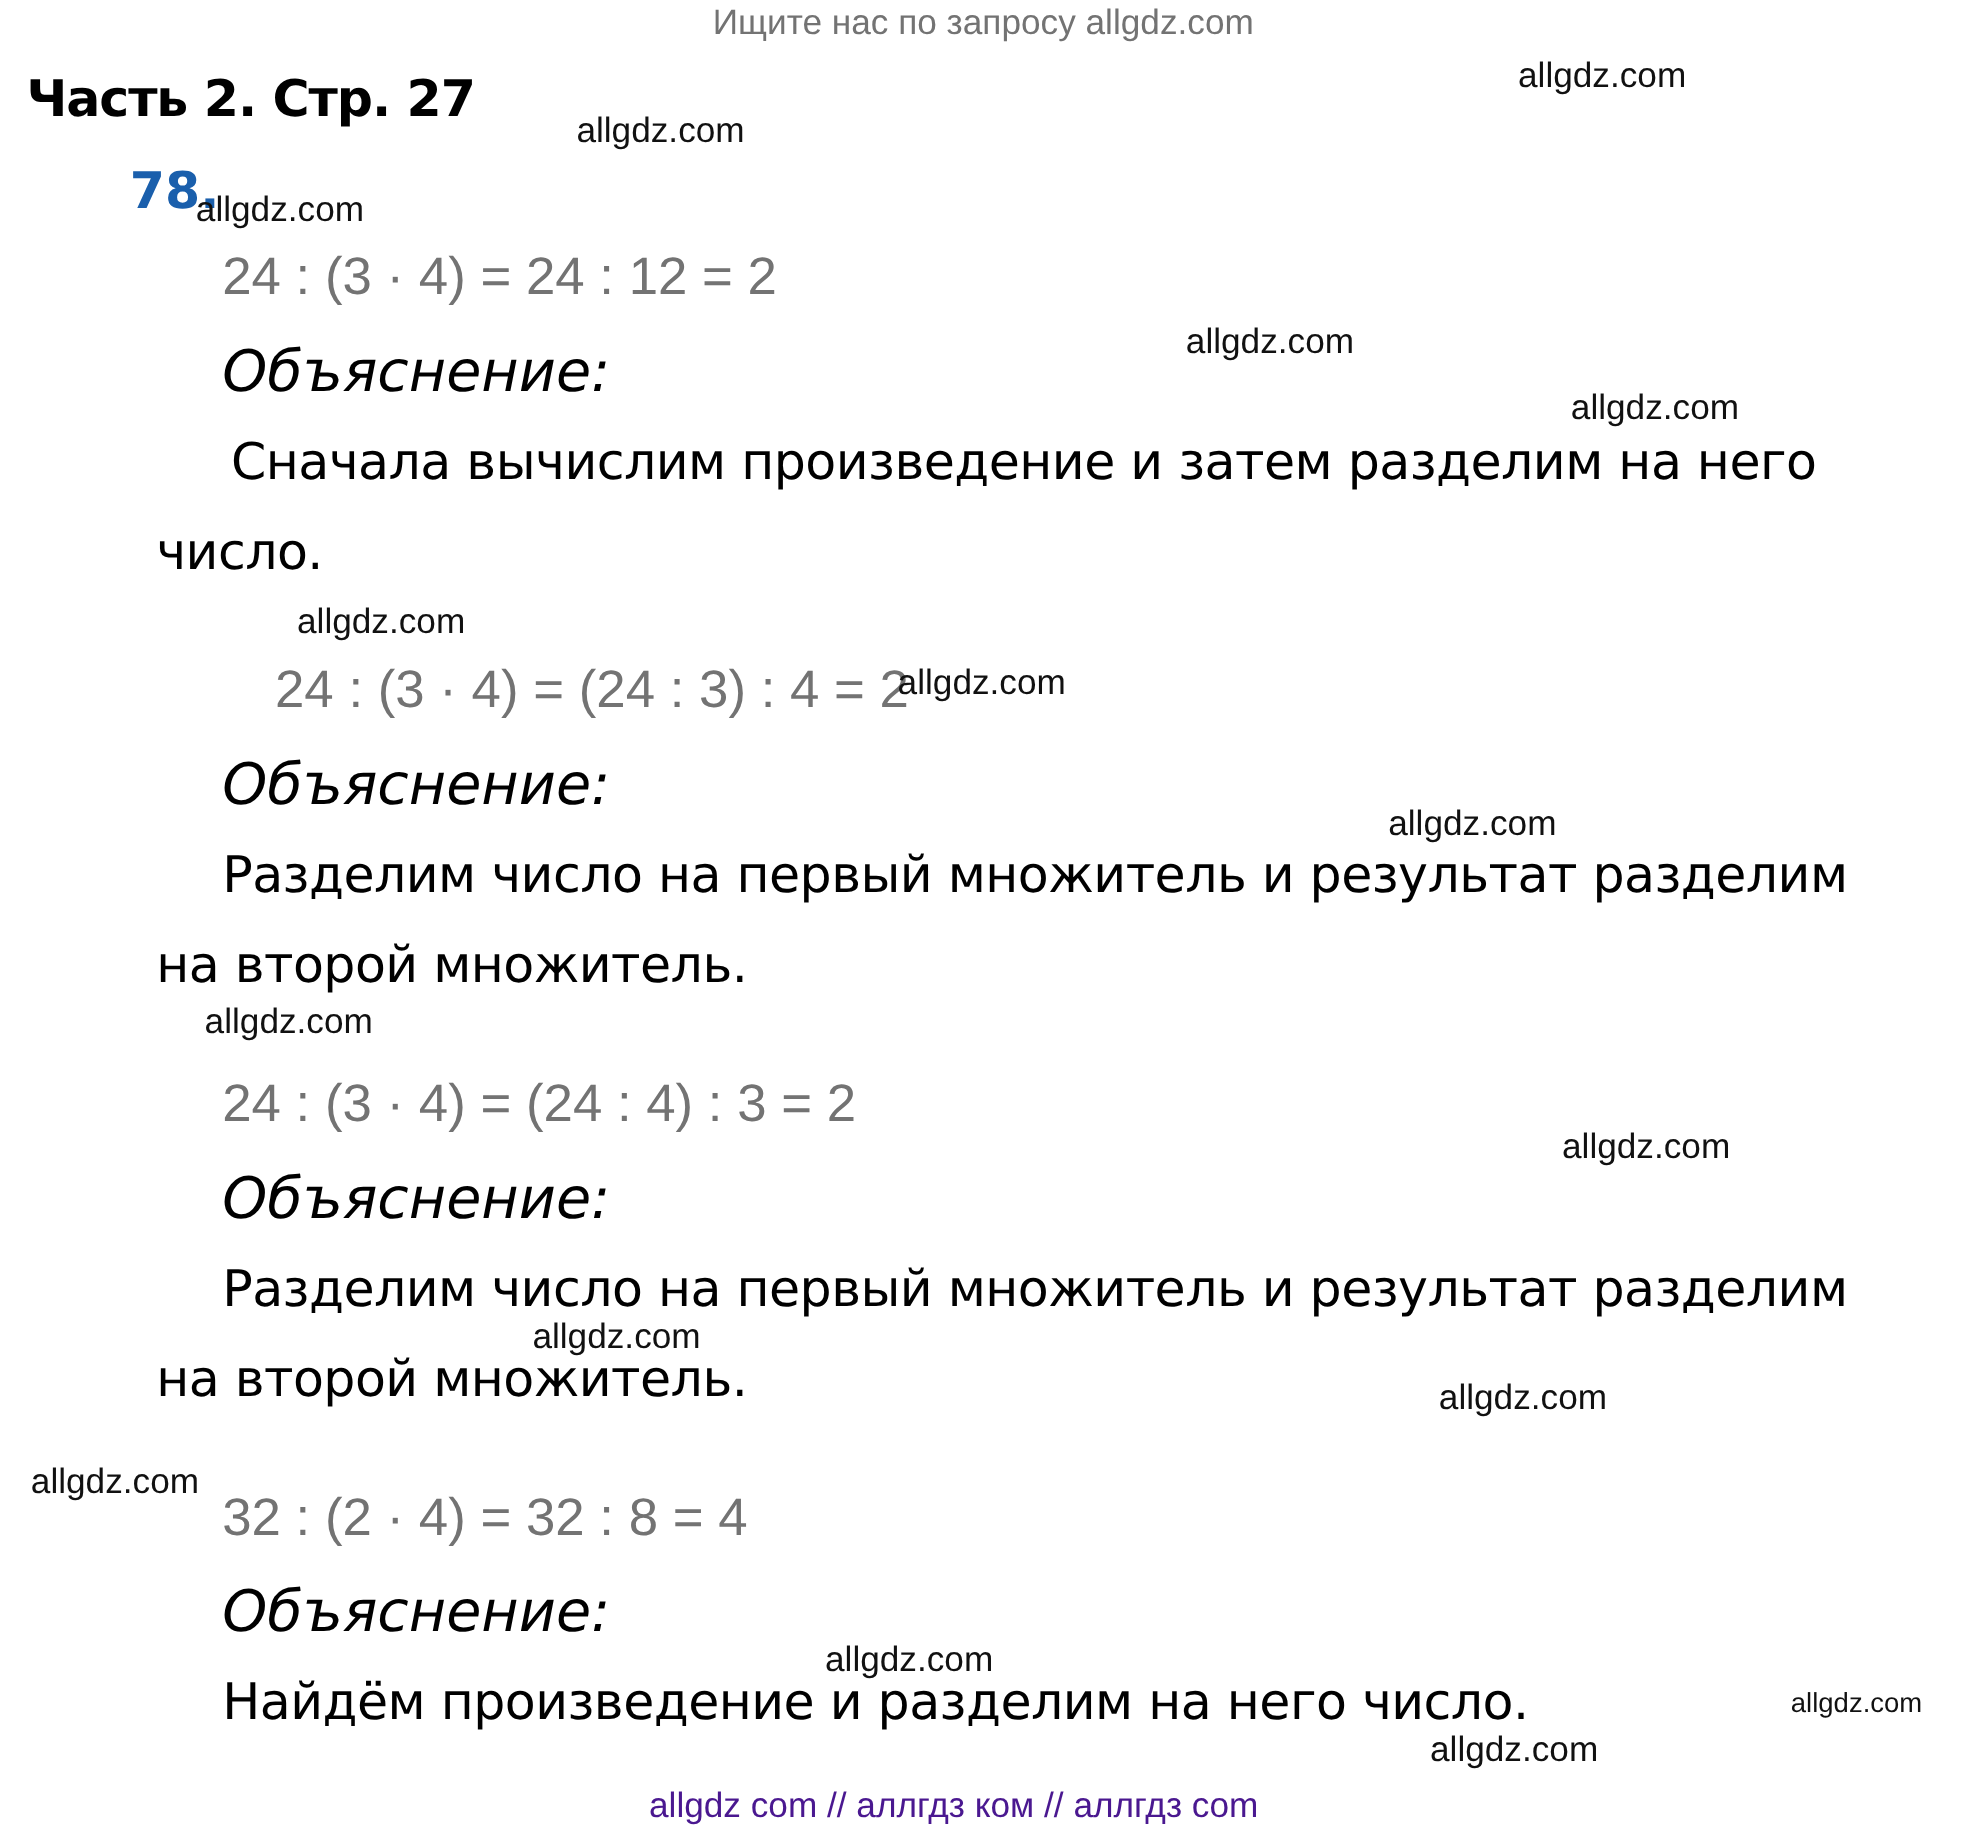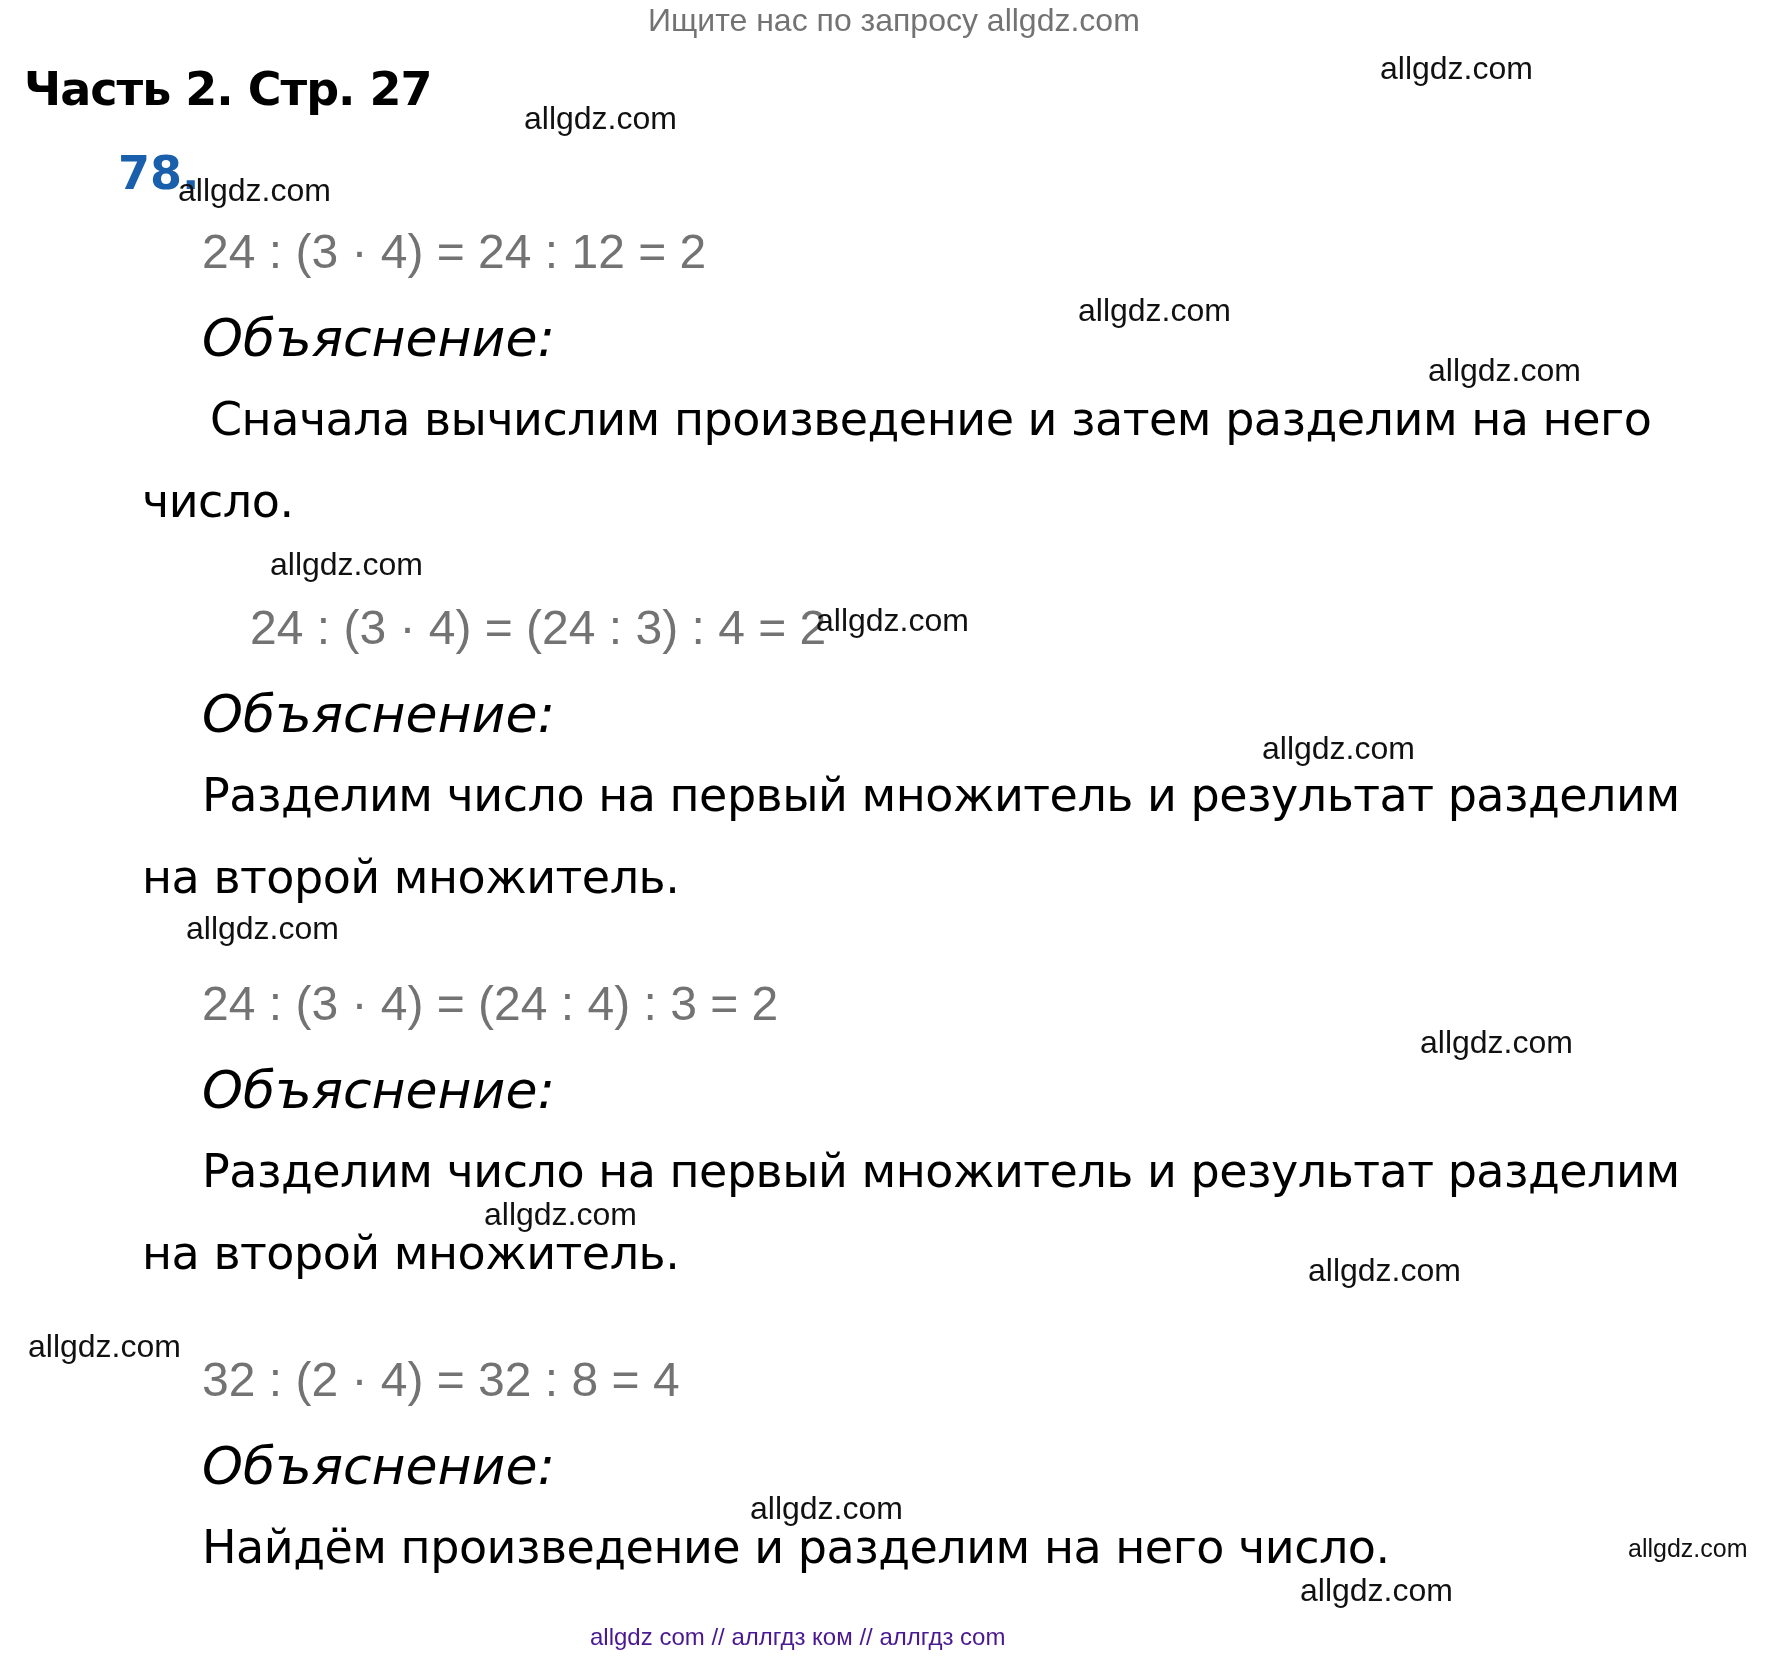--- a/index.html
+++ b/index.html
@@ -6,21 +6,21 @@
   body { width:1784px; height:1659px; position:relative; overflow:hidden; font-family:"Liberation Sans", sans-serif; }
   .abs { position:absolute; white-space:nowrap; line-height:1; }
   .promo { color:#737373; font-size:32px; }
   .wm { color:#111111; font-size:32px; font-family:"Liberation Sans", sans-serif; }
   .wm-sm { font-size:25px; }
   .title { font-family:"DejaVu Sans", sans-serif; font-weight:bold; font-size:46px; color:#000; letter-spacing:-1px; }
   .num { font-family:"DejaVu Sans", sans-serif; font-weight:bold; font-size:46px; color:#1a5fac; }
   .eq { font-family:Liberation Sans, sans-serif; font-size:48px; color:#737373; }
   .expl { font-family:"DejaVu Sans", sans-serif; font-style:italic; font-size:52px; color:#000; }
   .body { font-family:"DejaVu Sans", sans-serif; font-size:46px; color:#000; letter-spacing:-0.5px; }
-  .footer { color:#4a1890; font-size:24px; }
+  .footer { color:#4a1890; font-size:32px; }
 </style>
 </head>
 <body>
 
 <div>
 
   <div class="abs promo" style="left:648px;top:4px;">Ищите нас по запросу allgdz.com</div>
 
   <div class="abs title" style="left:24px;top:66px;">Часть 2. Стр. 27</div>
   <div class="abs num" style="left:82px;top:150px;margin-left:36px;">78.</div>

